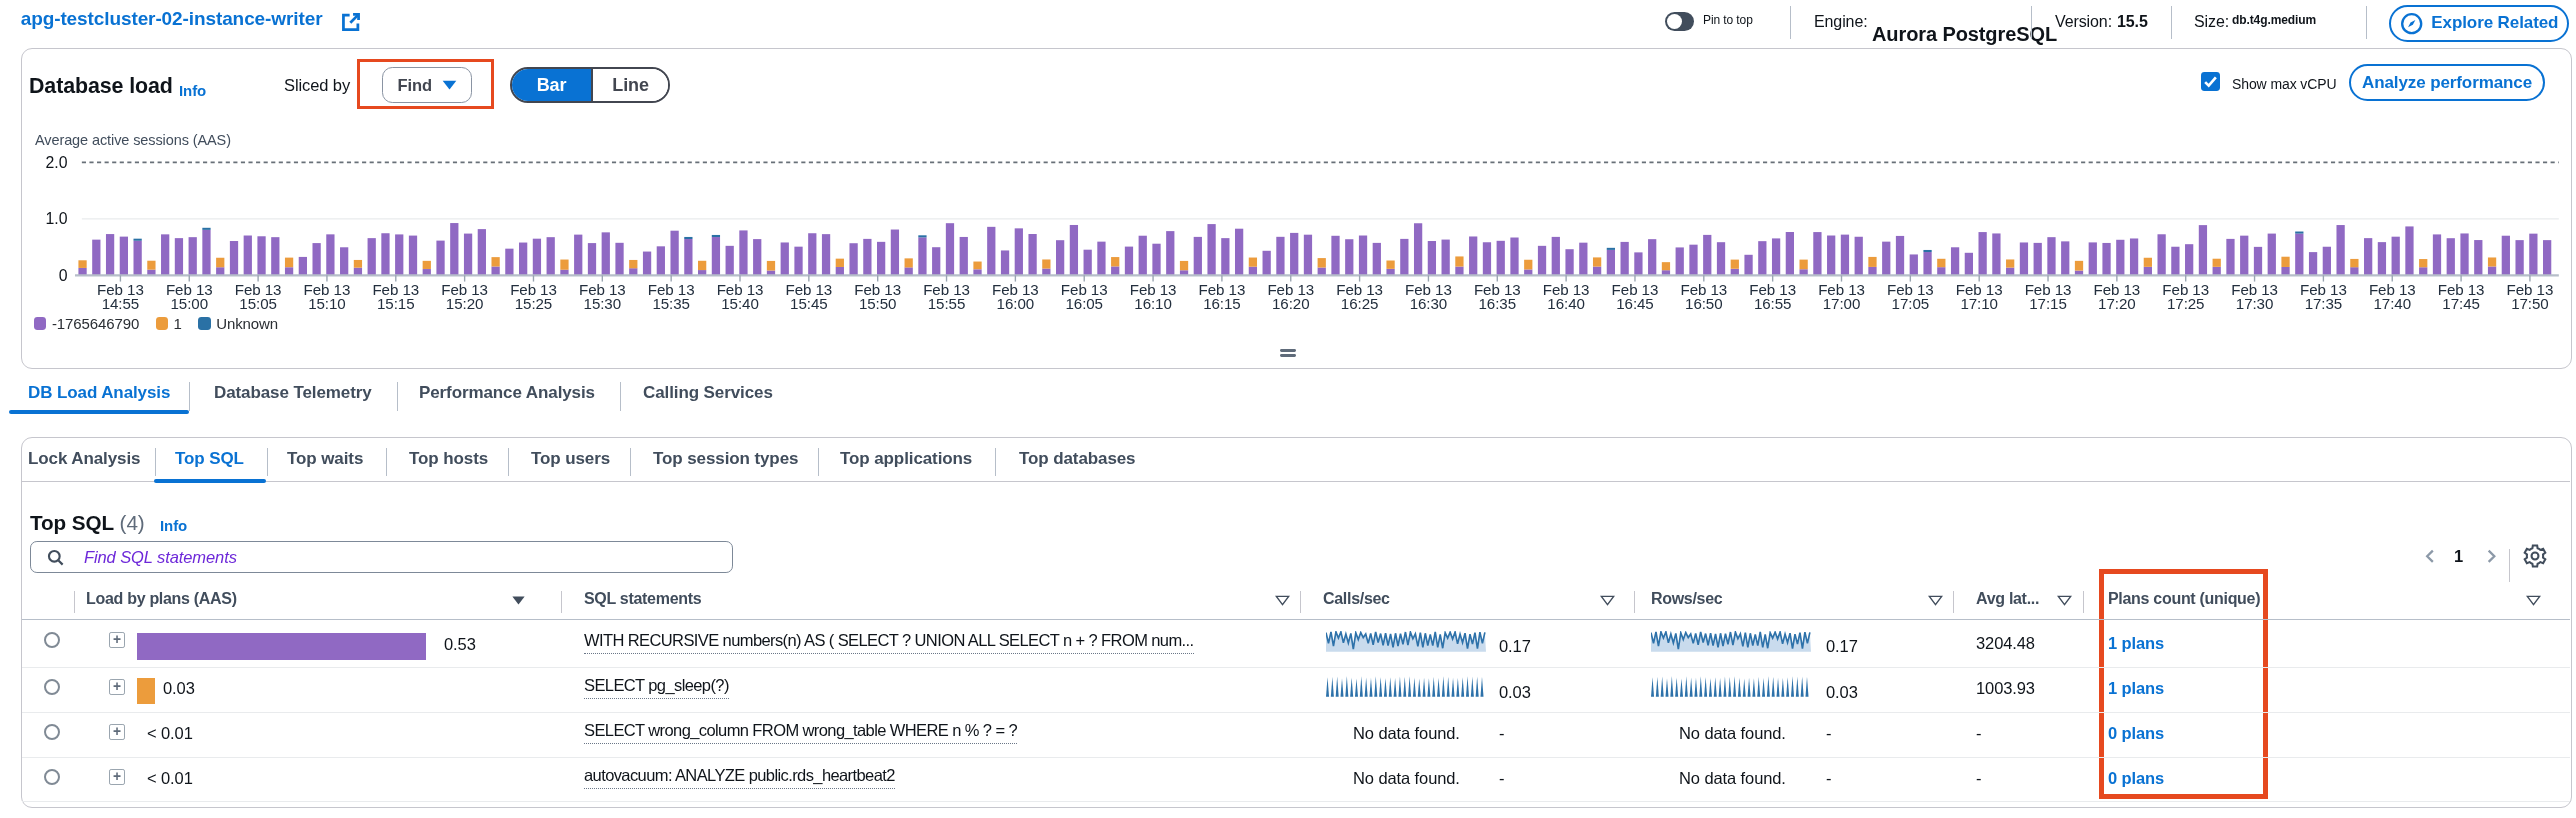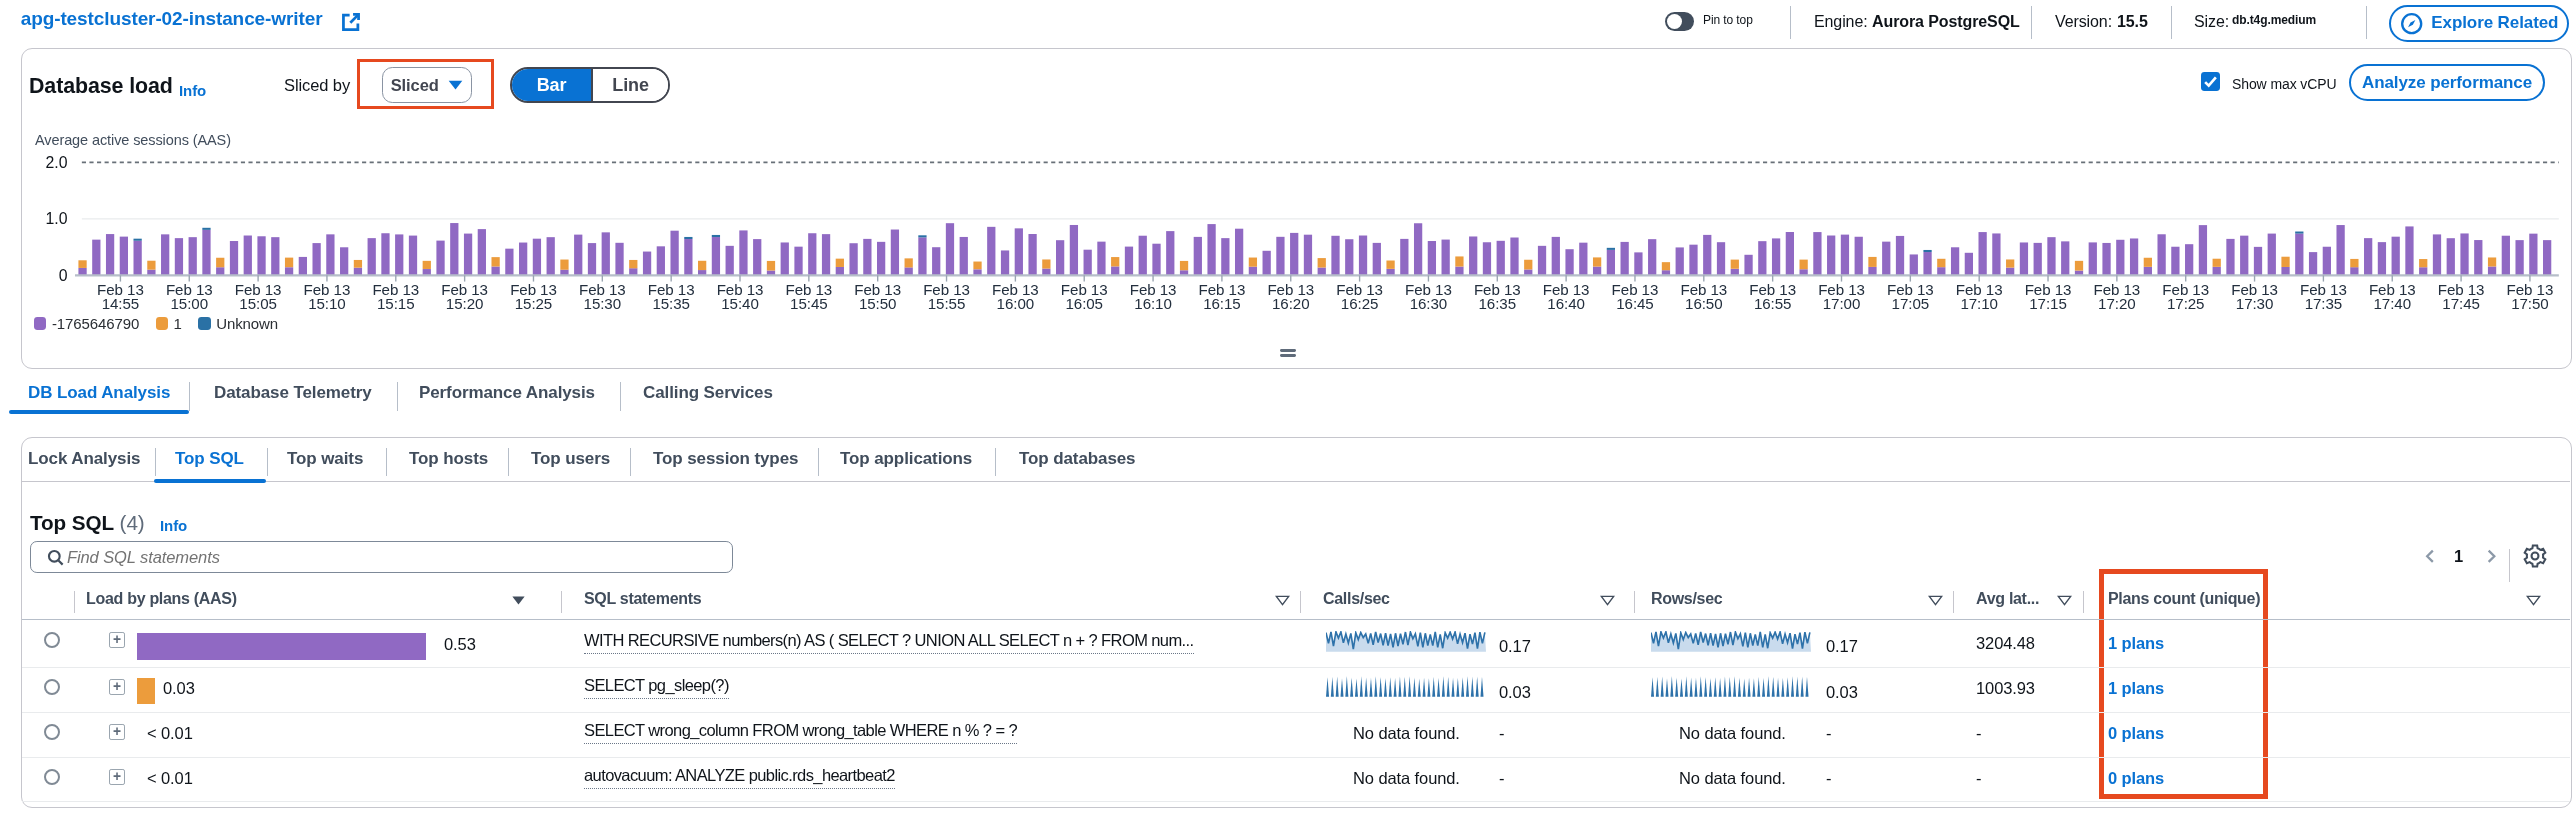--- a/index.html
+++ b/index.html
@@ -26,21 +26,21 @@
     <path d="M13 3L7.5 8.5"></path>
 </svg>
 <div class="abs" style="left:380px; top:13px; font-size:16px; color:#0f141a;margin-top:44px;"><b>Note:</b>&nbsp;&nbsp;<span style="color:#414d5c;">All times are shown in UTC.</span></div>
 
 <div class="abs" style="left:1665px; top:12.4px; width:29px; height:19px; background:#414d5c; border-radius:9.6px;">
     <div style="position:absolute; left:2.1px; top:2.1px; width:15px; height:15px; background:#fff; border-radius:50%;"></div>
   </div>
 <div class="abs" style="left:1703px; top:13px; font-size:12px; color:#0f141a;">Pin to top</div>
 <div class="vsep" style="left:1790px; top:5.5px; height:33px;"></div>
 <div class="abs" style="left:1814px; top:13px; font-size:16px; color:#0f141a;">Engine:</div>
-<div class="abs" style="left:1872px; top:13px; font-size:16px; font-weight:bold; color:#0f141a;">Aurora PostgreSQL</div>
+<div class="abs" style="left:1872px; top:23px; font-size:20px; font-weight:bold; color:#0f141a;">Aurora PostgreSQL</div>
 <div class="vsep" style="left:2031px; top:5.5px; height:33px;"></div>
 <div class="abs" style="left:2055px; top:13px; font-size:16px; color:#0f141a;">Version:</div>
 <div class="abs" style="left:2117px; top:13px; font-size:16px; font-weight:bold; color:#0f141a;">15.5</div>
 <div class="vsep" style="left:2171px; top:5.5px; height:33px;"></div>
 <div class="abs" style="left:2194px; top:13px; font-size:16px; color:#0f141a;">Size:</div>
 <div class="abs" style="left:2232px; top:13px; font-size:12px; font-weight:bold; color:#0f141a;">db.t4g.medium</div>
 <div class="vsep" style="left:2366px; top:5.5px; height:33px;"></div>
 <div class="abs" style="left:2389px; top:4.8px; width:180px; height:37px; border:2.1px solid #0972d3; border-radius:18.6px; display:flex; align-items:center; justify-content:center; gap:8.3px;">
   <svg width="23.4" height="23.4" viewBox="0 0 16 16" fill="none" stroke="#0972d3" stroke-width="1.6">
       <circle cx="8" cy="8" r="6.5"></circle>
@@ -51,21 +51,21 @@
 
 <div class="card" style="left:20.7px; top:48px; width:2551px; height:321px;"></div>
 
 <div class="abs" style="left:29px; top:74px; font-size:21.4px; font-weight:bold; color:#0f141a;">Database load</div>
 <div class="abs" style="left:179px; top:82px; font-size:15px; font-weight:bold; color:#0972d3;">Info</div>
 <div class="abs" style="left:284px; top:76px; font-size:16.5px; color:#0f141a;">Sliced by</div>
 
 <div class="abs" style="left:357px; top:59px; width:137px; height:50px; border:3.4px solid #e6491f;"></div>
 
 <div class="abs" style="left:382px; top:67px; width:90px; height:36px; border:1.4px solid #8a94a3; border-radius:10.3px; background:#fff; display:flex; align-items:center; justify-content:center; gap:9.6px;">
-  <span style="font-size:16.5px; font-weight:bold; color:#424650;">Sliced</span>
+  <span style="font-size:16.5px; font-weight:bold; color:#424650;">Find</span>
   <svg width="15" height="10.3" viewBox="0 0 22 15">
       <polygon points="1,1 21,1 11,14" fill="#0972d3"></polygon>
     </svg>
 </div>
 
 <div class="abs" style="left:510px; top:67px; width:160px; height:36px; border:2.1px solid #424650; border-radius:18px; overflow:hidden; display:flex;">
   <div style="width:79px; background:#0972d3; color:#fff; font-size:18px; font-weight:bold; display:flex; align-items:center; justify-content:center;">Bar</div>
   <div style="width:2.1px; background:#424650;"></div>
   <div style="flex:1; background:#fff; color:#424650; font-size:18px; font-weight:bold; display:flex; align-items:center; justify-content:center;">Line</div>
 </div>
@@ -464,21 +464,21 @@
 <div class="tabtxt" style="left:1019px; top:449px;">Top databases</div>
 
 <div class="abs" style="left:30px; top:511px; font-size:20.7px; color:#0f141a;"><b>Top SQL</b> <span style="color:#5f6b7a;">(4)</span></div>
 <div class="abs" style="left:160px; top:517px; font-size:15px; font-weight:bold; color:#0972d3;">Info</div>
 
 <div class="abs" style="left:30px; top:541px; width:703px; height:32px; border:1.4px solid #7d8998; border-radius:6.9px; display:flex; align-items:center;">
   <svg style="margin-left:15px;" width="19" height="19" viewBox="0 0 16 16" fill="none" stroke="#414d5c" stroke-width="1.8">
       <circle cx="7" cy="7" r="4.5"></circle>
       <line x1="10.5" y1="10.5" x2="14" y2="14"></line>
     </svg>
-  <span style="margin-left:2px; font-size:16.5px; font-style:italic; color:#737373;">Find SQL statements</span>
+  <span style="margin-left:19px; font-size:16.5px; font-style:italic; color:#6d28d9;">Find SQL statements</span>
 </div>
 
 <svg class="abs" style="left:2422px; top:548px;" width="16.5" height="16.5" viewBox="0 0 16 16" fill="none" stroke="#8c99a8" stroke-width="2.2">
     <path d="M10.5 2.5 L5 8 L10.5 13.5"></path>
   </svg>
 <div class="abs" style="left:2454px; top:547px; font-size:16.5px; font-weight:bold; color:#0f141a;">1</div>
 <svg class="abs" style="left:2483px; top:548px;" width="16.5" height="16.5" viewBox="0 0 16 16" fill="none" stroke="#8c99a8" stroke-width="2.2">
     <path d="M5.5 2.5 L11 8 L5.5 13.5"></path>
   </svg>
 <div class="vsep" style="left:2509px; top:549px; height:33px; background:#c6c6cd;"></div>

